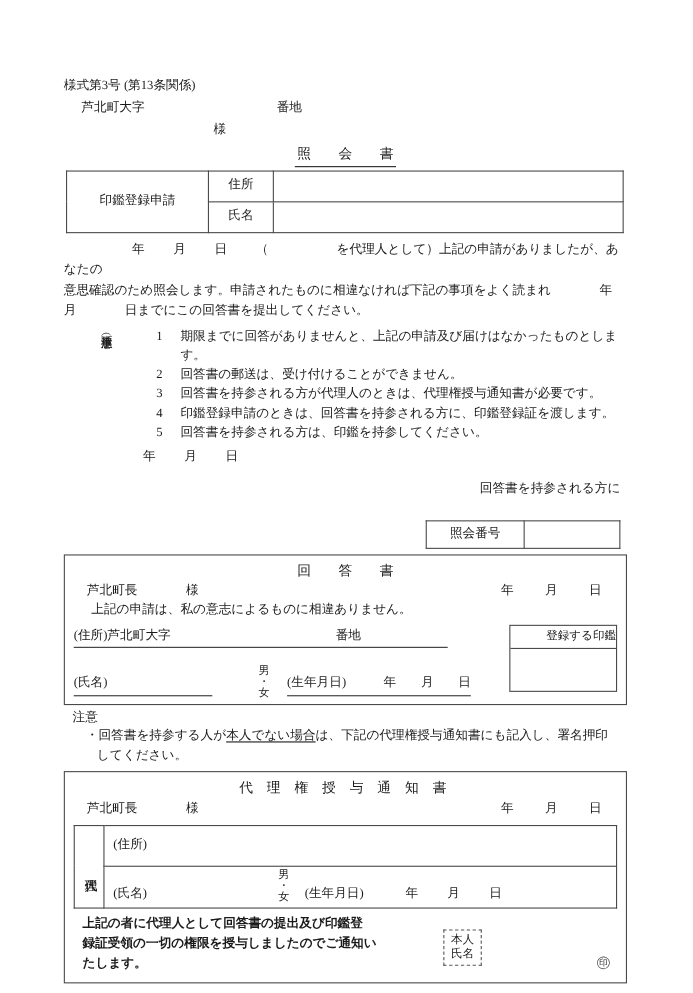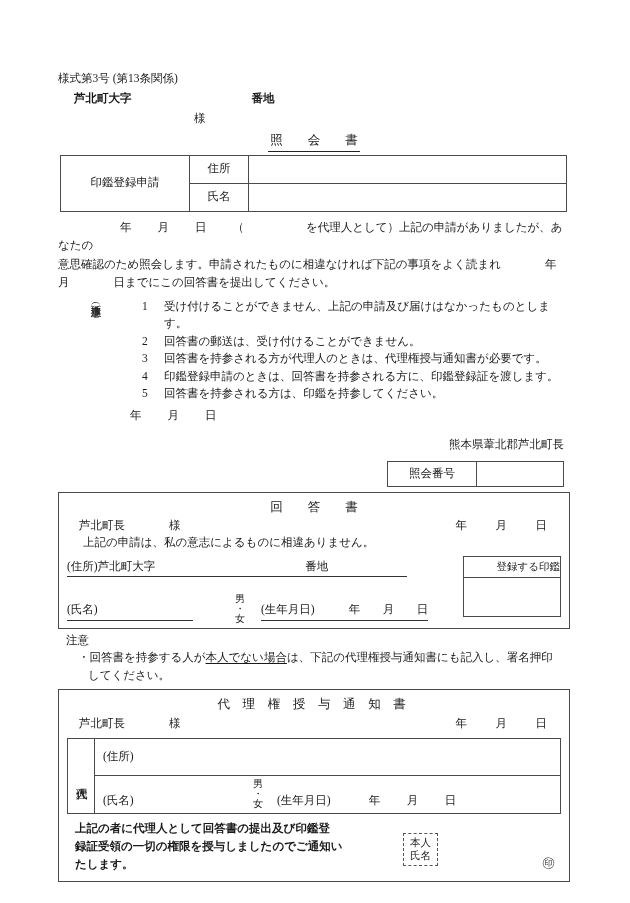--- a/index.html
+++ b/index.html
@@ -30,21 +30,21 @@
   .vert {
     writing-mode: vertical-rl;
     text-orientation: upright;
     letter-spacing: 0px;
     line-height: 1;
   }
   .sp-wide { letter-spacing: 0.38em; }
 
   
   .form-no { font-size: 11.5px; }
-  .addr-line { padding-left: 16px; margin-top: 3px; font-weight: bold; }
+  .addr-line { padding-left: 16px; margin-top: 3px; }
   .addr-line .banchi { display: inline-block; width: 120px; }
   .sama-line { padding-left: 136px; margin-top: 2px; }
 
   .doc-title {
     text-align: center;
     font-size: 12.5px;
     margin-top: 4px;
     margin-bottom: 3px;
   }
   .doc-title span {
@@ -97,21 +97,21 @@
 
   
   .mayor-line {
     margin-top: 12px;
     text-align: right;
     padding-right: 6px;
     font-size: 11.5px;
   }
   .t-refno {
     margin-left: auto;
-    margin-top: 8px;
+    margin-top: 20px;
     margin-right: 6px;
     width: 160px;
   }
   .t-refno .c-lab { width: 80px; text-align: center; }
   .t-refno .c-val { width: 78px; height: 15px; }
   .refno-holder { display: flex; justify-content: flex-end; }
 
   
   .box {
     border: 1px solid #4a4a4a;
@@ -272,21 +272,21 @@
       <span class="gap-l"></span><span>年</span><span class="gap-s"></span><span>月</span><span class="gap-s"></span><span>日</span><span class="gap-s"></span><span>（</span><span class="gap-l"></span><span>を代理人として）上記の申請がありましたが、あなたの</span><br>
       <span>意思確認のため照会します。申請されたものに相違なければ下記の事項をよく読まれ</span><span class="gap-m"></span><span>年</span><br>
       <span>月</span><span class="gap-m"></span><span>日までにこの回答書を提出してください。</span>
     </div>
 
     <div class="notes-wrap">
       <div class="notes-label vert">（注意事項）</div>
 
       <div class="note-item">
         <span class="note-num">1</span>
-        <span class="note-txt">受け付けることができません、上記の申請及び届けはなかったものとします。</span>
+        <span class="note-txt">期限までに回答がありませんと、上記の申請及び届けはなかったものとします。</span>
       </div>
       <div class="note-item">
         <span class="note-num">2</span>
         <span class="note-txt">回答書の郵送は、受け付けることができません。</span>
       </div>
       <div class="note-item">
         <span class="note-num">3</span>
         <span class="note-txt">回答書を持参される方が代理人のときは、代理権授与通知書が必要です。</span>
       </div>
       <div class="note-item">
@@ -296,21 +296,21 @@
       <div class="note-item">
         <span class="note-num">5</span>
         <span class="note-txt">回答書を持参される方は、印鑑を持参してください。</span>
       </div>
     </div>
 
     <div class="date-line">
       <span>年</span><span class="gap-s"></span><span>月</span><span class="gap-s"></span><span>日</span>
     </div>
 
-    <div class="mayor-line">熊本県葦北郡芦北町長</div>
+    <div class="mayor-line">回答書を持参される方に</div>
     <div class="refno-holder">
       <table class="grid t-refno">
         <tbody>
             <tr>
           <td class="c-lab">照会番号</td>
           <td class="c-val"></td>
         </tr>
       </tbody>
         </table>
     </div>

